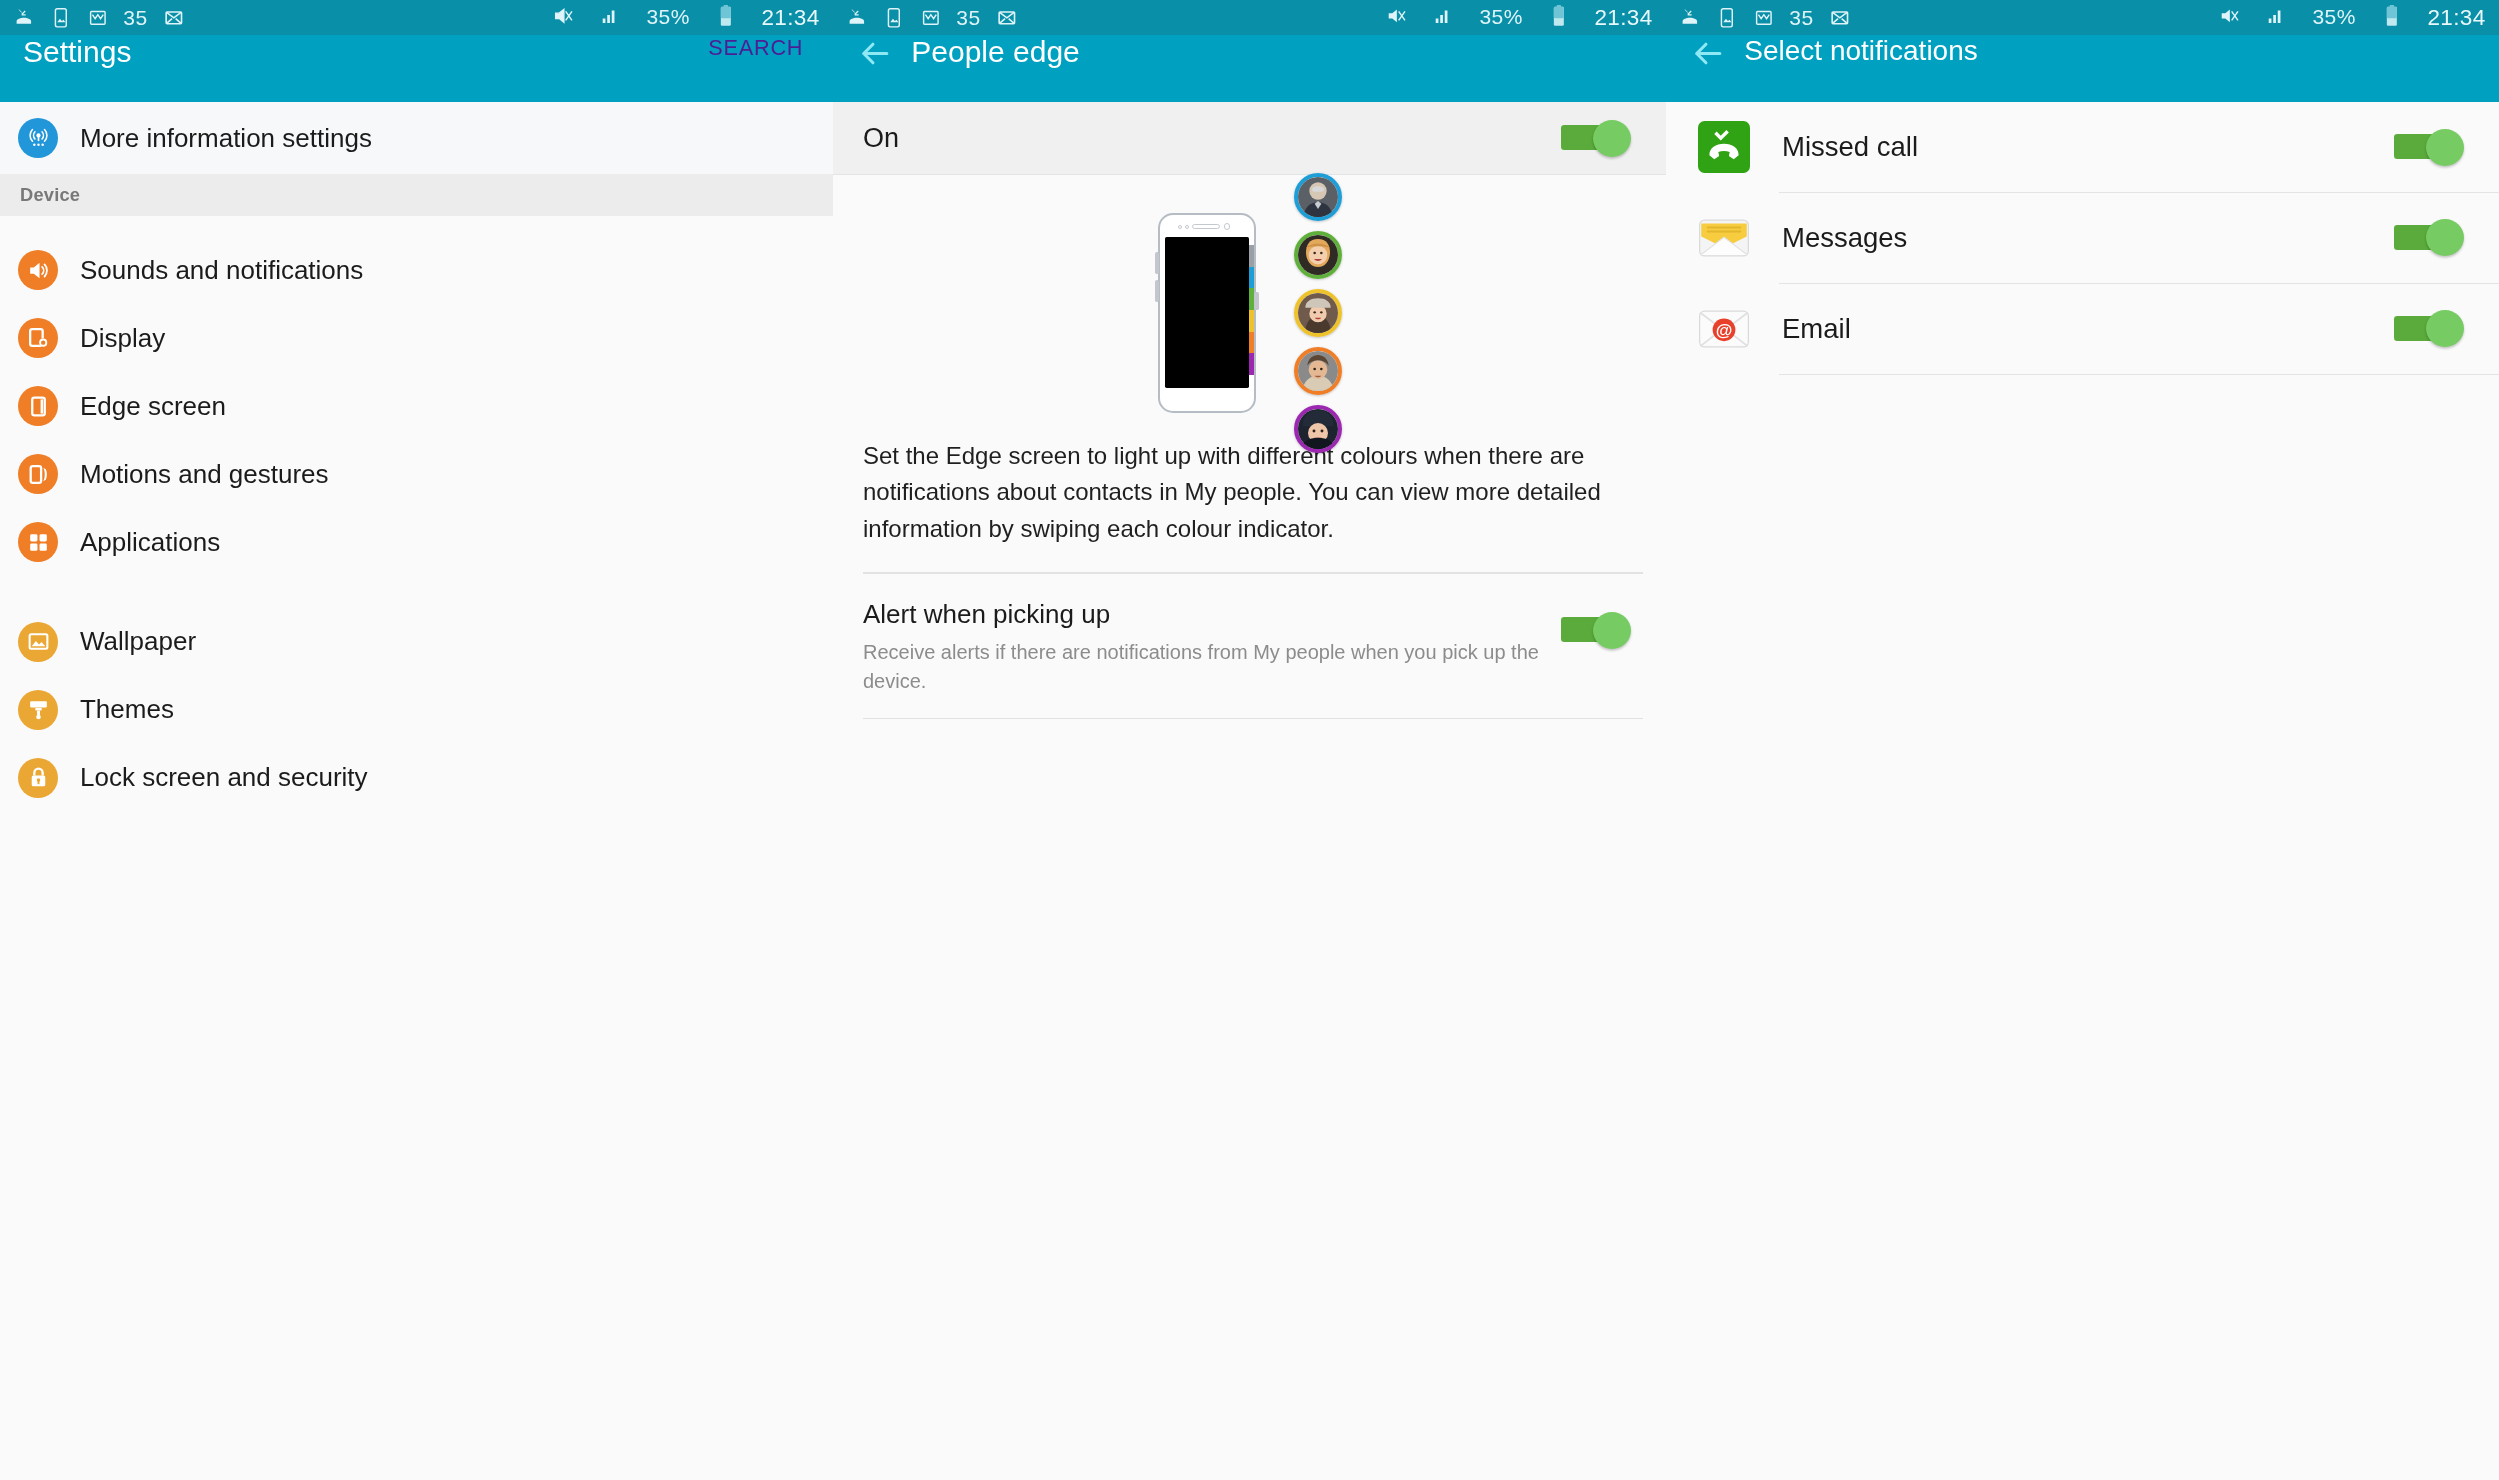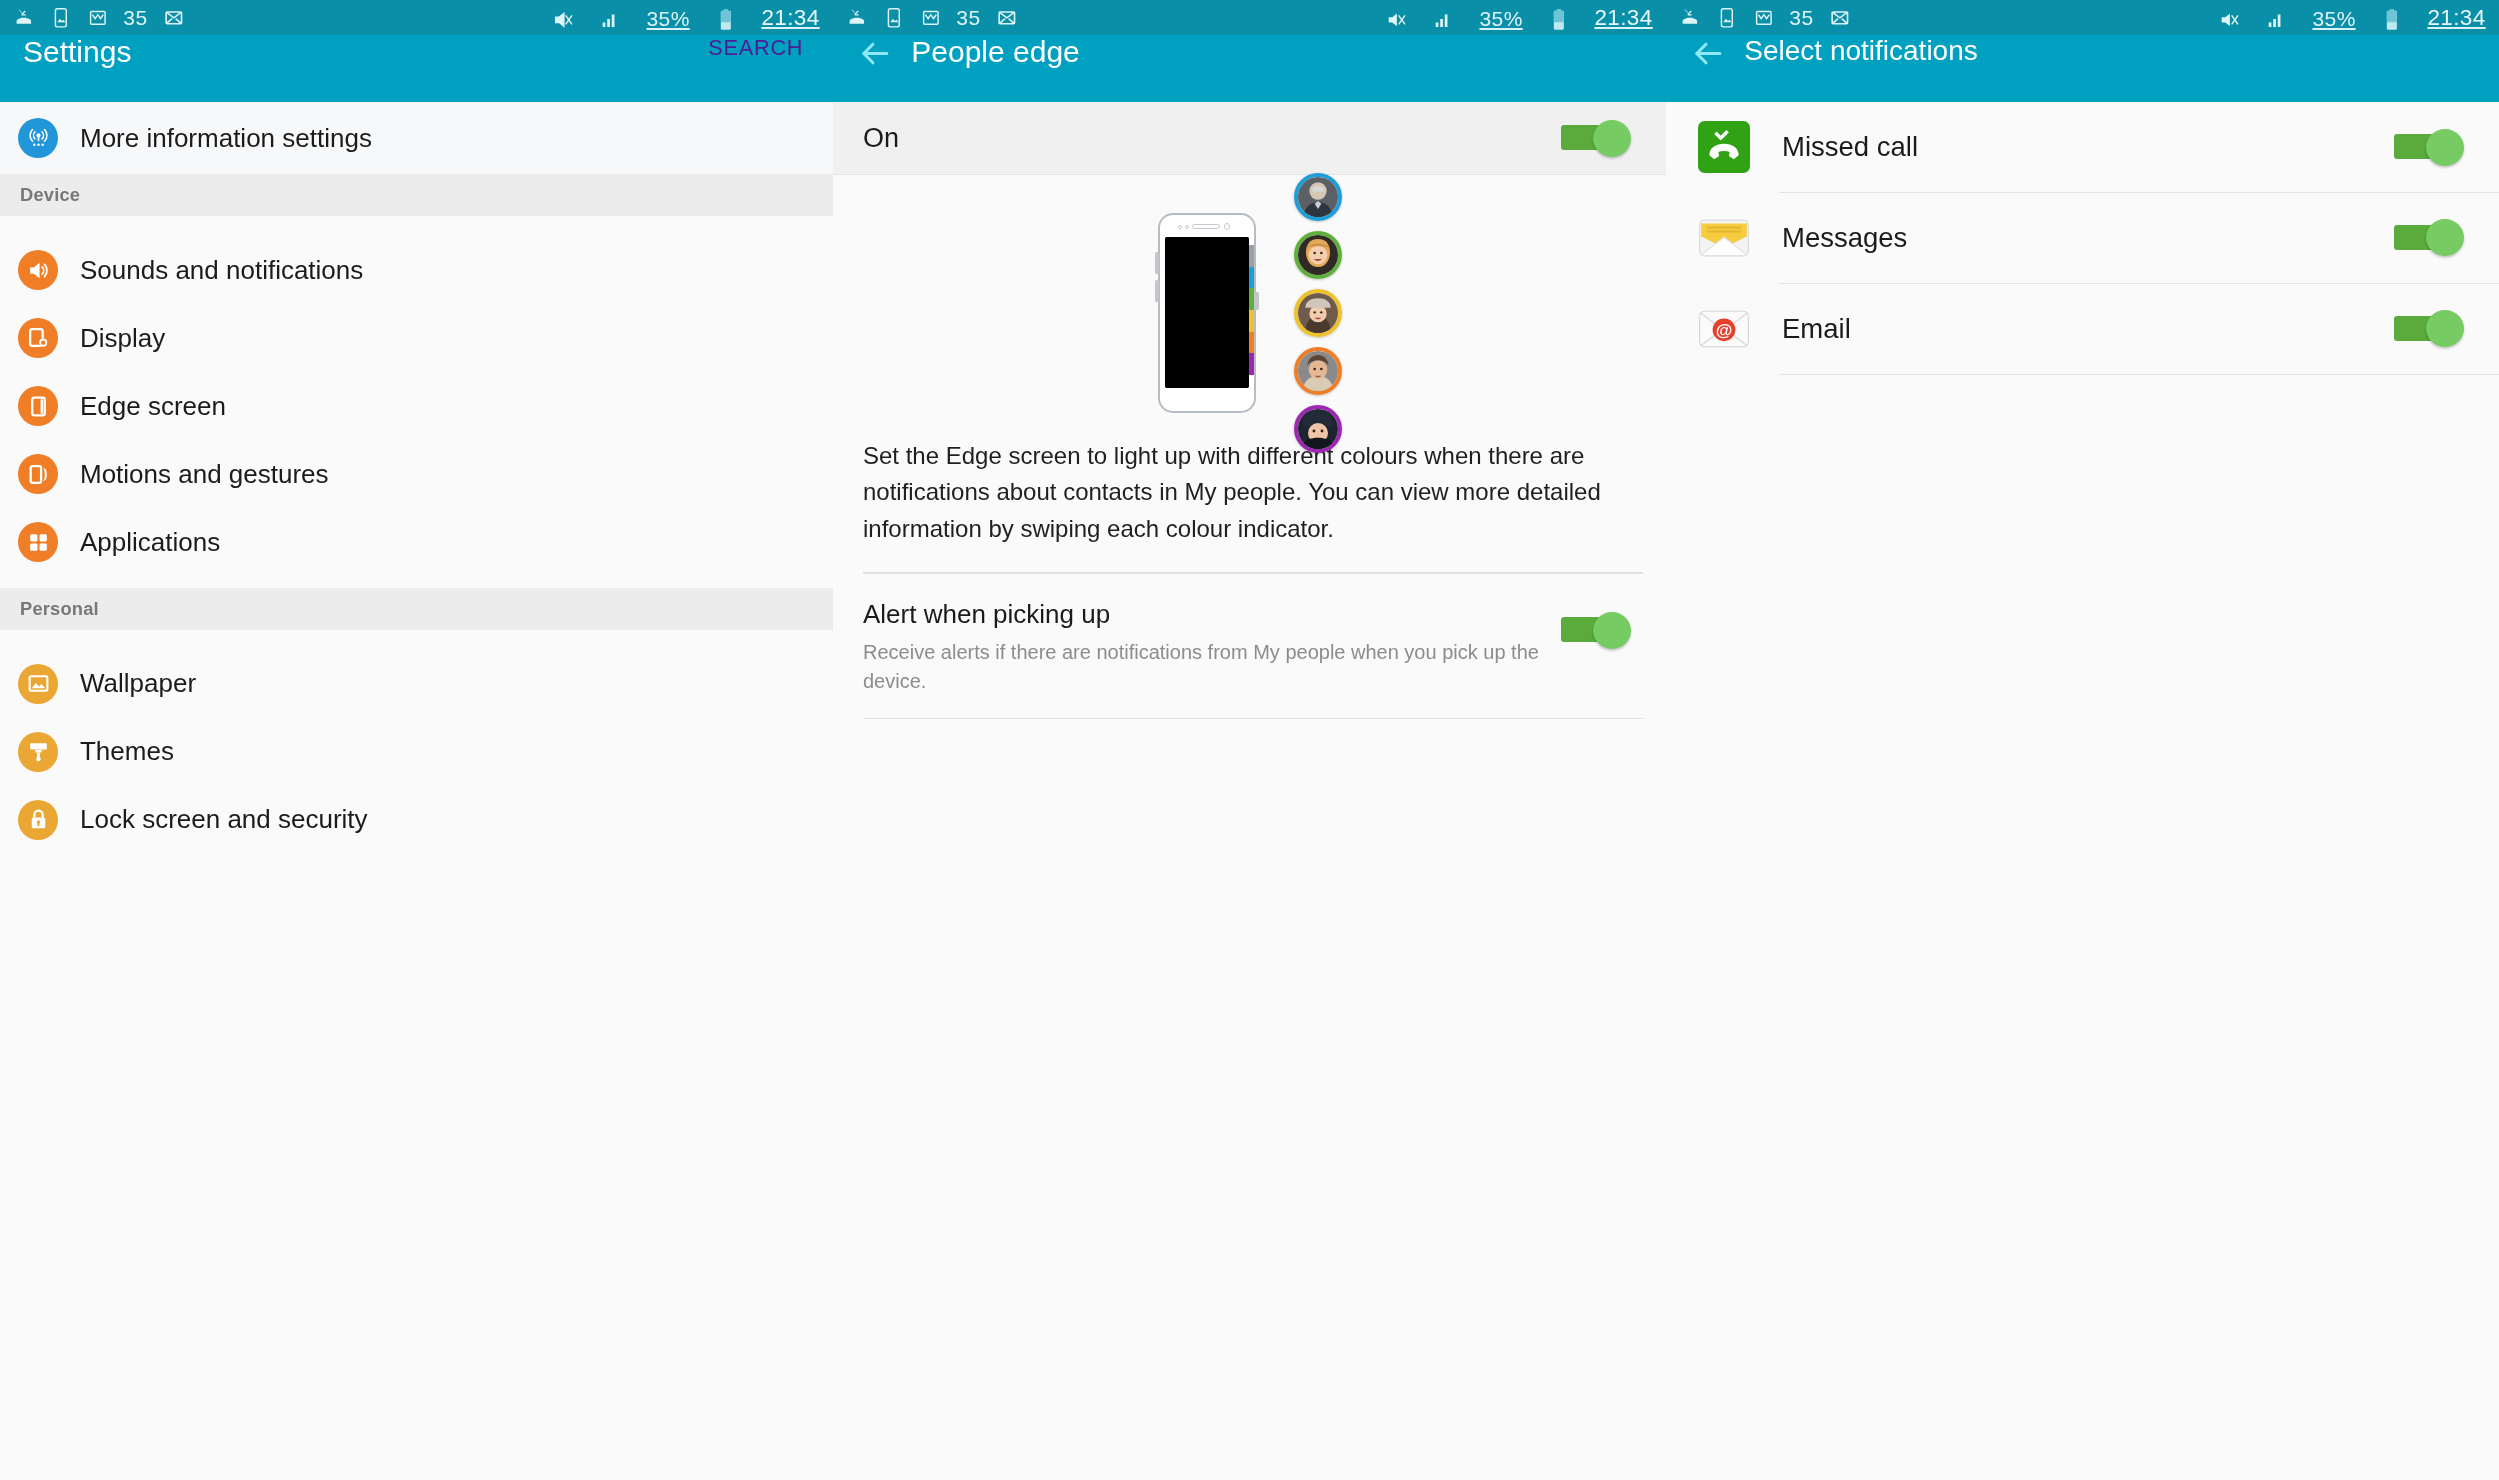--- a/index.html
+++ b/index.html
@@ -17,21 +17,21 @@
   .panel-2 { width: 833px; }
   .panel-3 { width: 833px; }
 
   
   .statusbar {
     height: 35px; background: #0a8fa8;
     display: flex; align-items: center;
     padding: 0 13.3px; color: #d8f3f7;
   }
   .sb-left { display: flex; align-items: center; gap: 15px; }
-  .sb-right { margin-left: auto; display: flex; align-items: flex-end; gap: 25px; text-decoration: underline; }
+  .sb-right { margin-left: auto; display: flex; align-items: flex-start; gap: 25px; }
   .sb-ico { width: 21.7px; height: 21.7px; display: block; }
   .sb-txt { font-size: 21px; letter-spacing: 0.4px; color: #dff4f8; }
   .sb-time { font-size: 22.5px; color: #e8f8fb; letter-spacing: 0.4px; }
 
   
   .appbar {
     height: 67px; background: #00a0c0;
     display: flex; align-items: flex-start; padding: 0 23px;
   }
   .appbar-title { color: #ffffff; font-size: 30px; font-weight: 400; }
@@ -251,23 +251,20 @@
             <rect x="4" y="4" width="7" height="7" rx="1.4"></rect>
             <rect x="13" y="4" width="7" height="7" rx="1.4"></rect>
             <rect x="4" y="13" width="7" height="7" rx="1.4"></rect>
             <rect x="13" y="13" width="7" height="7" rx="1.4"></rect>
           </svg>
       </div>
       <span class="s-label">Applications</span>
     </div>
 
     <div class="s-gap sm"></div>
-    <div class="s-head">
-      <span>Personal</span>
-    </div>
     <div class="s-gap"></div>
 
     <div class="s-row">
       <div class="s-icon" style="background:#eaa733">
         <svg viewBox="0 0 24 24">
             <rect x="3.5" y="5" width="17" height="14" rx="1.4" fill="none" stroke="#fff" stroke-width="2"></rect>
             <path d="M5.5 16.5l4-5 3 3.4 2.4-2.4 3.6 4z" fill="#fff"></path>
           </svg>
       </div>
       <span class="s-label">Wallpaper</span>

